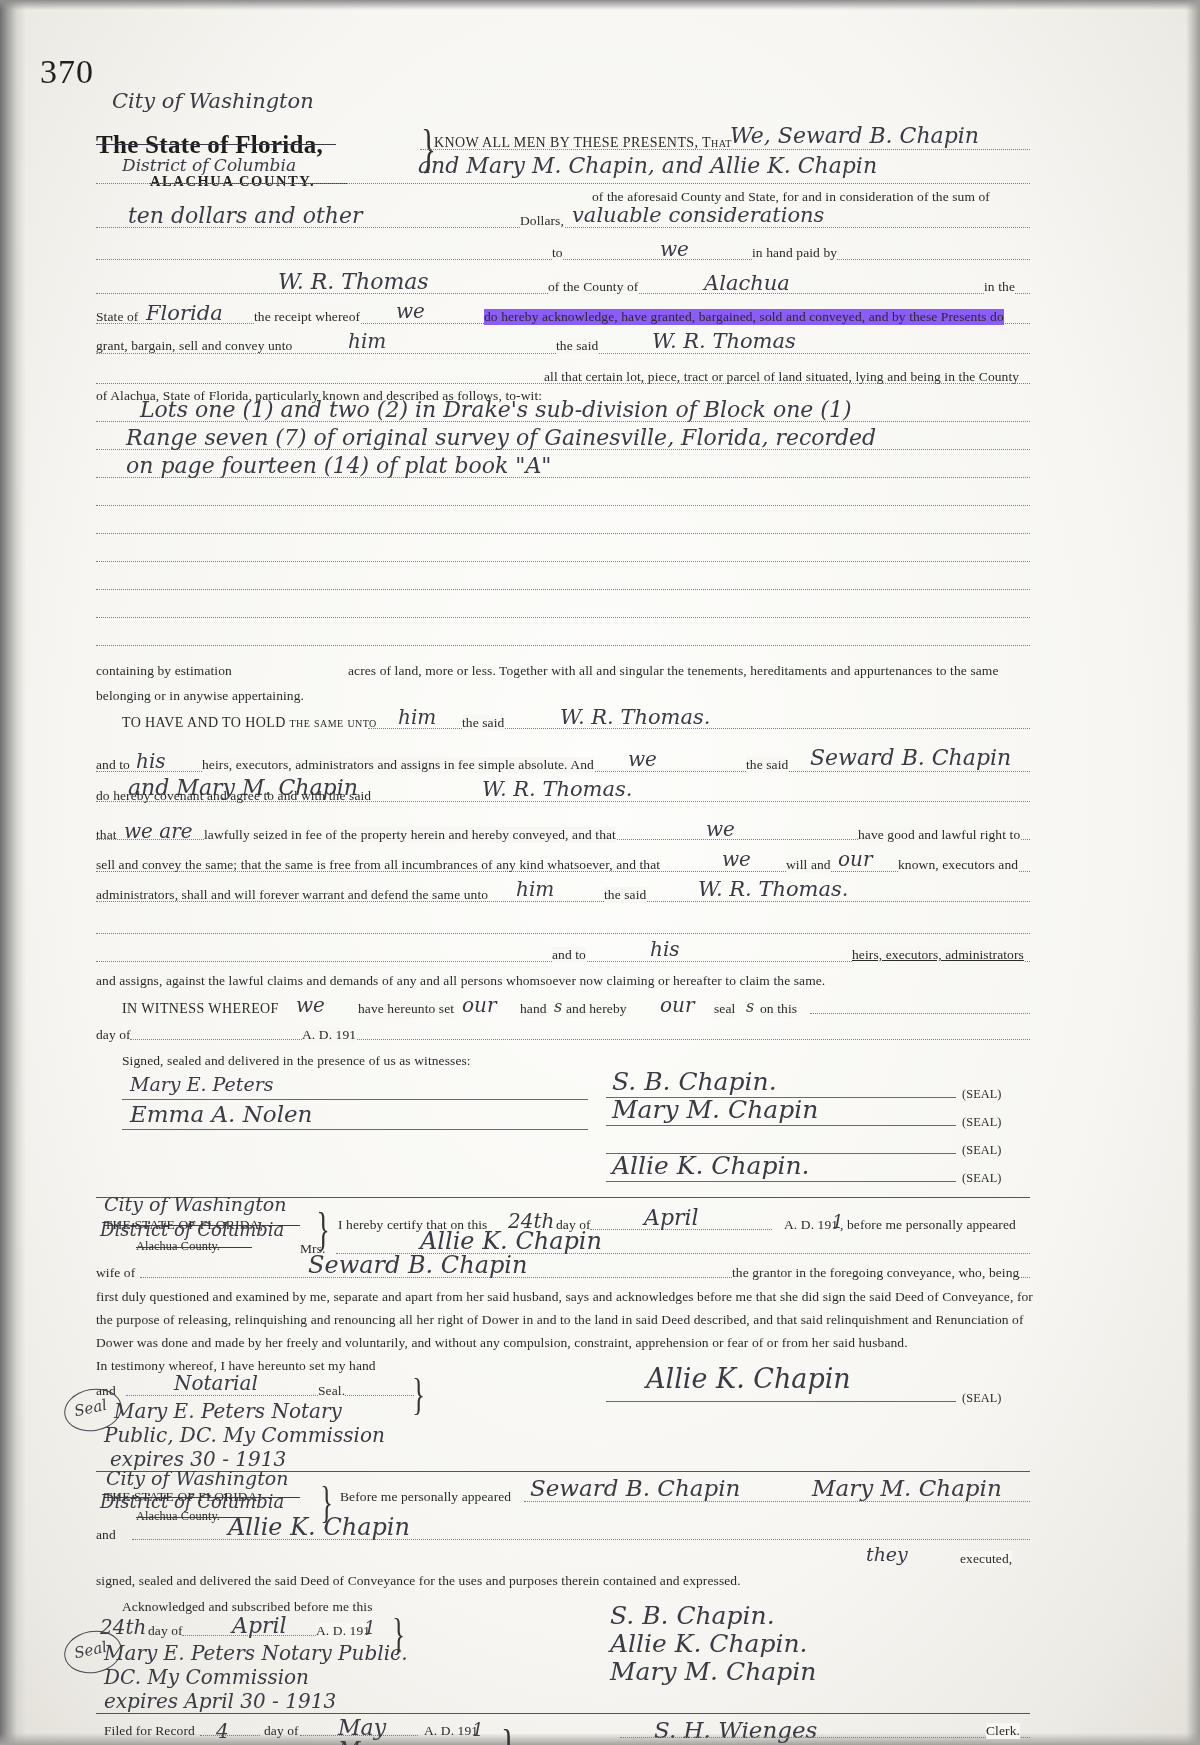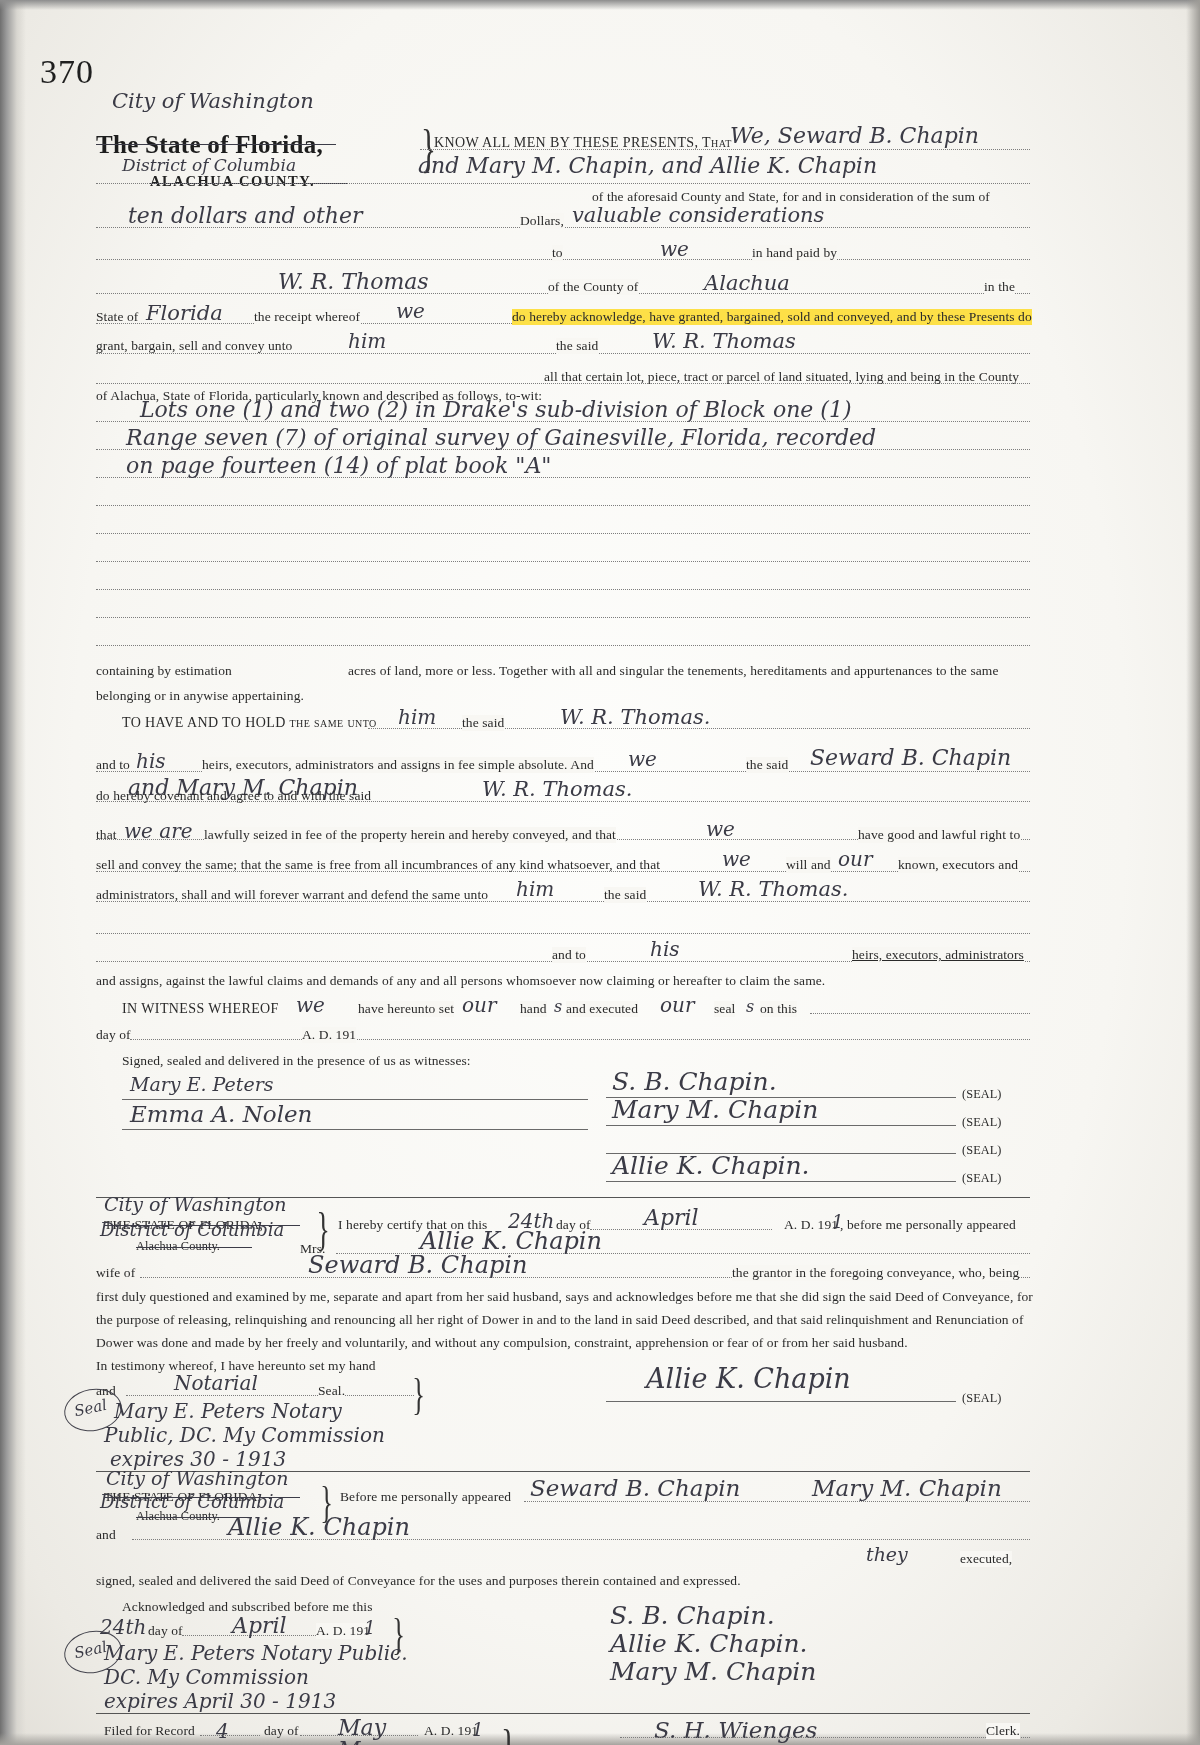--- a/index.html
+++ b/index.html
@@ -187,21 +187,21 @@
     <div class="hw" style="left:278px; top:238px; font-size:22px;">W. R. Thomas</div>
     <div class="pr" style="left:548px; top:248px; background:#f8f7f3;">of the County of</div>
     <div class="hw" style="left:704px; top:240px; font-size:21px;">Alachua</div>
     <div class="pr" style="left:984px; top:248px; background:#f8f7f3;">in the</div>
 
     <div class="line" style="left:96px; top:292px; width:934px;"></div>
     <div class="pr" style="left:96px; top:278px;">State of</div>
     <div class="hw" style="left:146px; top:270px; font-size:21px;">Florida</div>
     <div class="pr" style="left:254px; top:278px; background:#f8f7f3;">the receipt whereof</div>
     <div class="hw" style="left:396px; top:268px; font-size:20px;">we</div>
-    <div class="pr" style="left:512px; top:278px; background:#fde047;">do hereby acknowledge, have granted, bargained, sold and conveyed, and by these Presents do</div>
+    <div class="pr" style="left:484px; top:278px; background:#8b5cf6;">do hereby acknowledge, have granted, bargained, sold and conveyed, and by these Presents do</div>
 
     <div class="line" style="left:96px; top:322px; width:934px;"></div>
     <div class="pr" style="left:96px; top:307px;">grant, bargain, sell and convey unto</div>
     <div class="hw" style="left:348px; top:298px; font-size:20px;">him</div>
     <div class="pr" style="left:556px; top:307px; background:#f8f7f3;">the said</div>
     <div class="hw" style="left:652px; top:298px; font-size:21px;">W. R. Thomas</div>
 
     <div class="line" style="left:96px; top:352px; width:934px;"></div>
     <div class="pr" style="left:544px; top:338px;">all that certain lot, piece, tract or parcel of land situated, lying and being in the County</div>
     <div class="pr" style="left:96px; top:357px;">of Alachua, State of Florida, particularly known and described as follows, to-wit:</div>
@@ -270,21 +270,21 @@
     <div class="pr" style="left:852px; top:916px; background:#f8f7f3;text-decoration:underline;">heirs, executors, administrators</div>
 
     <div class="pr" style="left:96px; top:942px;">and assigns, against the lawful claims and demands of any and all persons whomsoever now claiming or hereafter to claim the same.</div>
 
     <div class="pr sc" style="left:122px; top:970px; font-size:14px;">IN WITNESS WHEREOF</div>
     <div class="hw" style="left:296px; top:962px; font-size:20px;">we</div>
     <div class="pr" style="left:358px; top:970px; background:#f8f7f3;">have hereunto set</div>
     <div class="hw" style="left:462px; top:962px; font-size:20px;">our</div>
     <div class="pr" style="left:520px; top:970px; background:#f8f7f3;">hand</div>
     <div class="hw" style="left:554px; top:966px; font-size:16px;">s</div>
-    <div class="pr" style="left:566px; top:970px; background:#f8f7f3;">and executed</div>
+    <div class="pr" style="left:566px; top:970px; background:#f8f7f3;">and hereby</div>
     <div class="hw" style="left:660px; top:962px; font-size:20px;">our</div>
     <div class="pr" style="left:714px; top:970px; background:#f8f7f3;">seal</div>
     <div class="hw" style="left:746px; top:966px; font-size:16px;">s</div>
     <div class="pr" style="left:760px; top:970px; background:#f8f7f3;">on this</div>
     <div class="line" style="left:810px; top:982px; width:220px;"></div>
 
     <div class="pr" style="left:96px; top:996px;">day of</div>
     <div class="line" style="left:130px; top:1008px; width:900px;"></div>
     <div class="pr" style="left:302px; top:996px; background:#f8f7f3;">A. D. 191</div>
 

